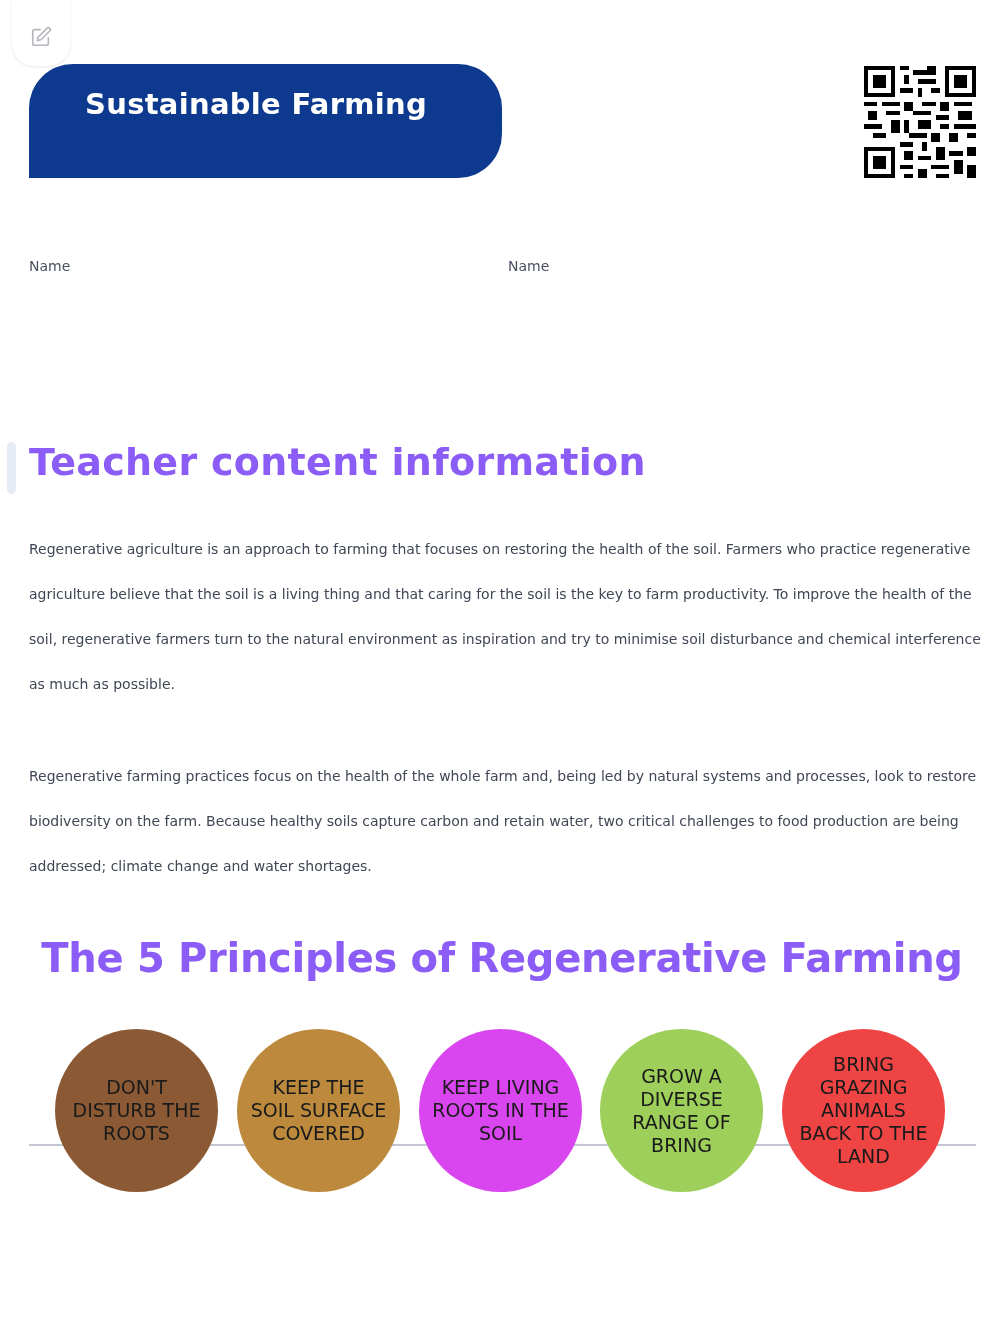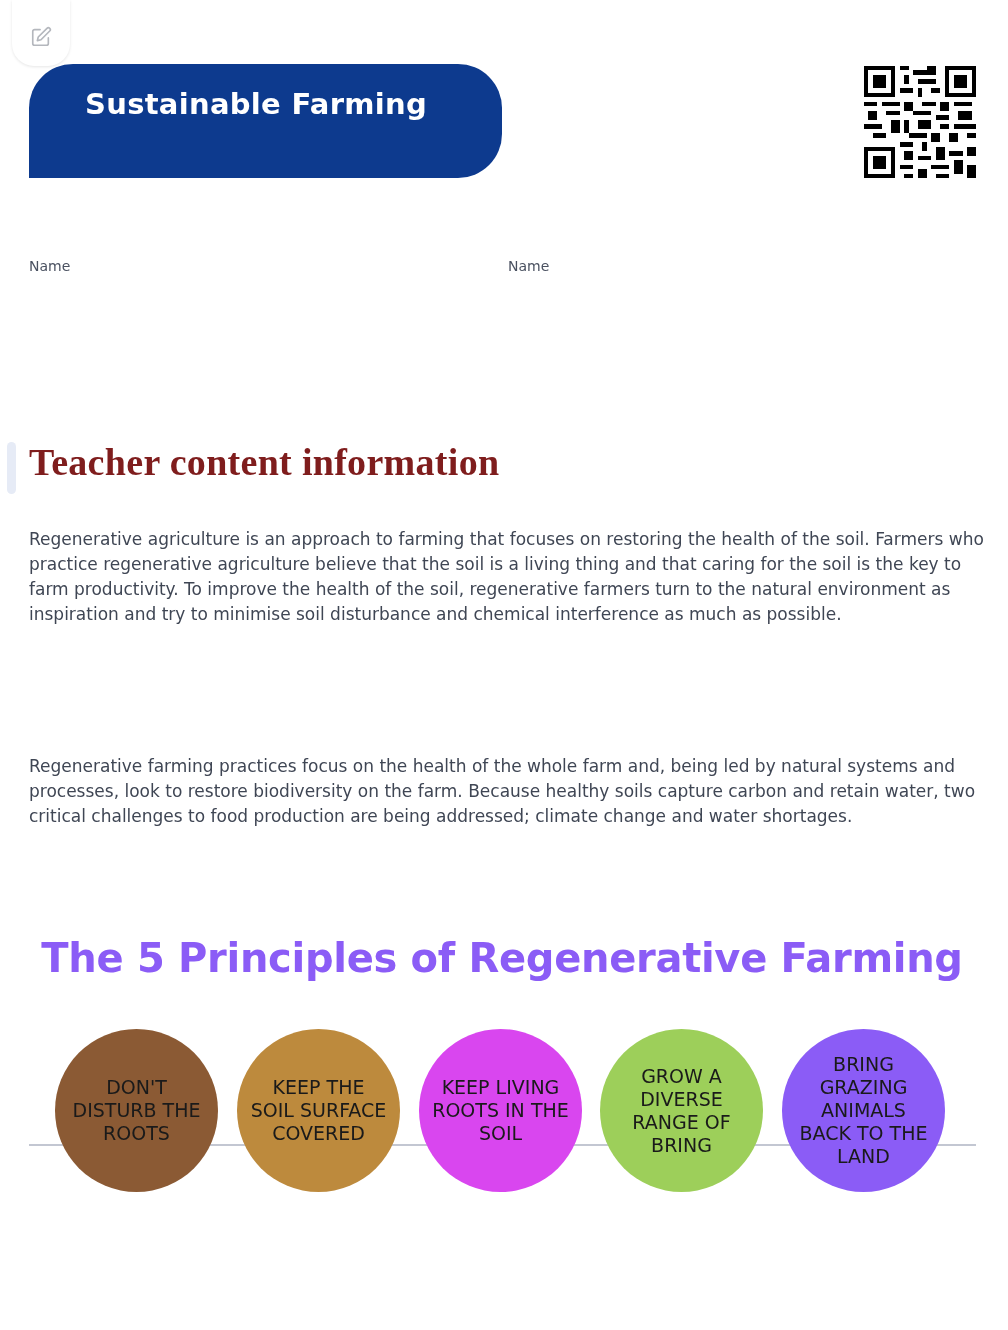--- a/index.html
+++ b/index.html
@@ -25,25 +25,25 @@
   .qr {
     position: absolute; left: 864px; top: 66px; width: 112px; height: 112px;
   }
   .field-label { position: absolute; top: 258px; font-size: 14px; color: #4a5160; }
   .section-marker {
     position: absolute; left: 7px; top: 442px; width: 9px; height: 52px;
     background: #e6ebf6; border-radius: 5px;
   }
   .section-title {
     position: absolute; left: 29px; top: 440px; margin: 0;
-    font-size: 38px; font-weight: bold; color: #7f1d1d; letter-spacing: 0.3px; font-family: Liberation Serif, serif;
+    font-size: 38px; font-weight: bold; color: #8b5cf6; letter-spacing: 0.3px;
   }
   .para {
     position: absolute; left: 29px; width: 955px; margin: 0;
-    font-size: 17px; line-height: 25px; color: #3f4654;
+    font-size: 14px; line-height: 45px; color: #3f4654;
   }
   .infographic-title {
     position: absolute; left: 0; width: 1004px; top: 935px; text-align: center; margin: 0;
     font-size: 40px; font-weight: bold; color: #8b5cf6; letter-spacing: -0.3px;
   }
   .timeline-line {
     position: absolute; left: 29px; top: 1144px; width: 947px; height: 2px; background: #c3c7d2;
   }
   .circle {
     position: absolute; top: 1029px; width: 163px; height: 163px; border-radius: 50%;
@@ -143,15 +143,15 @@
 </div>
 <div class="circle" style="left: 237px; background: rgb(189, 138, 61);">
   <span>KEEP THE SOIL SURFACE COVERED</span>
 </div>
 <div class="circle" style="left: 419px; background: #d946ef;">
   <span>KEEP LIVING ROOTS IN THE SOIL</span>
 </div>
 <div class="circle" style="left: 600px; background: rgb(157, 207, 90);">
   <span>GROW A DIVERSE RANGE OF BRING</span>
 </div>
-<div class="circle" style="left: 782px; background: #8b5cf6;">
+<div class="circle" style="left: 782px; background: #ef4444;">
   <span>BRING GRAZING ANIMALS BACK TO THE LAND</span>
 </div>
 
 </body></html>

